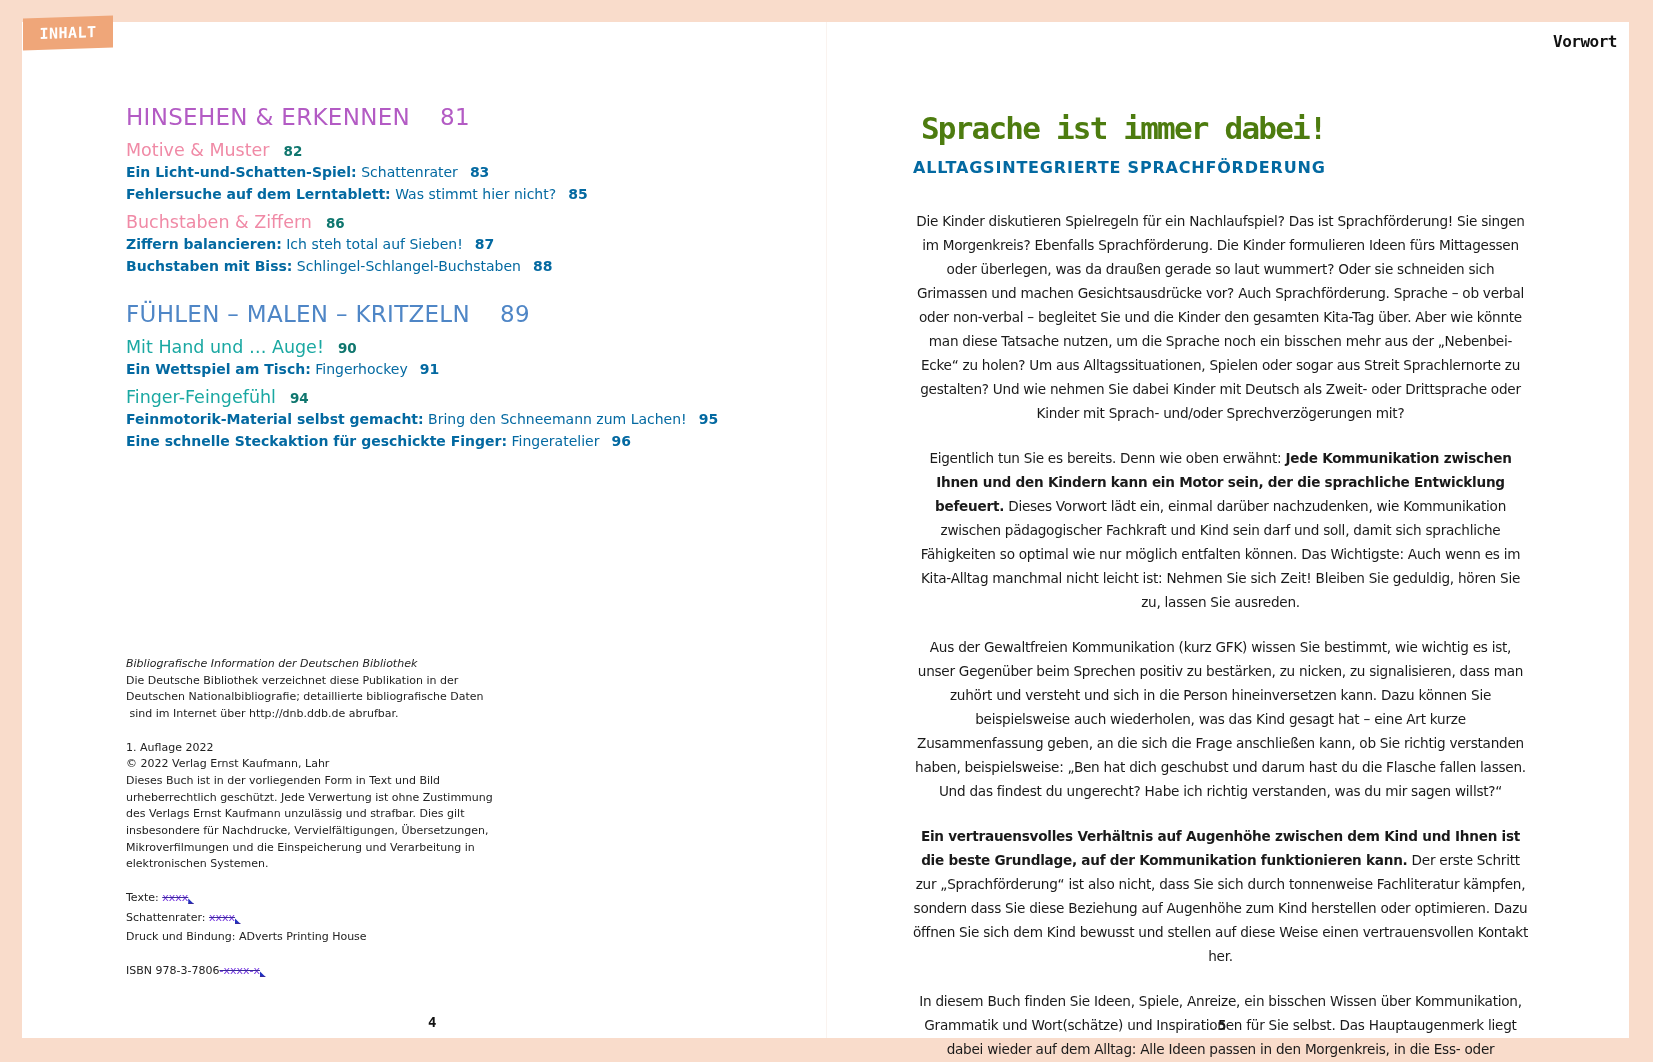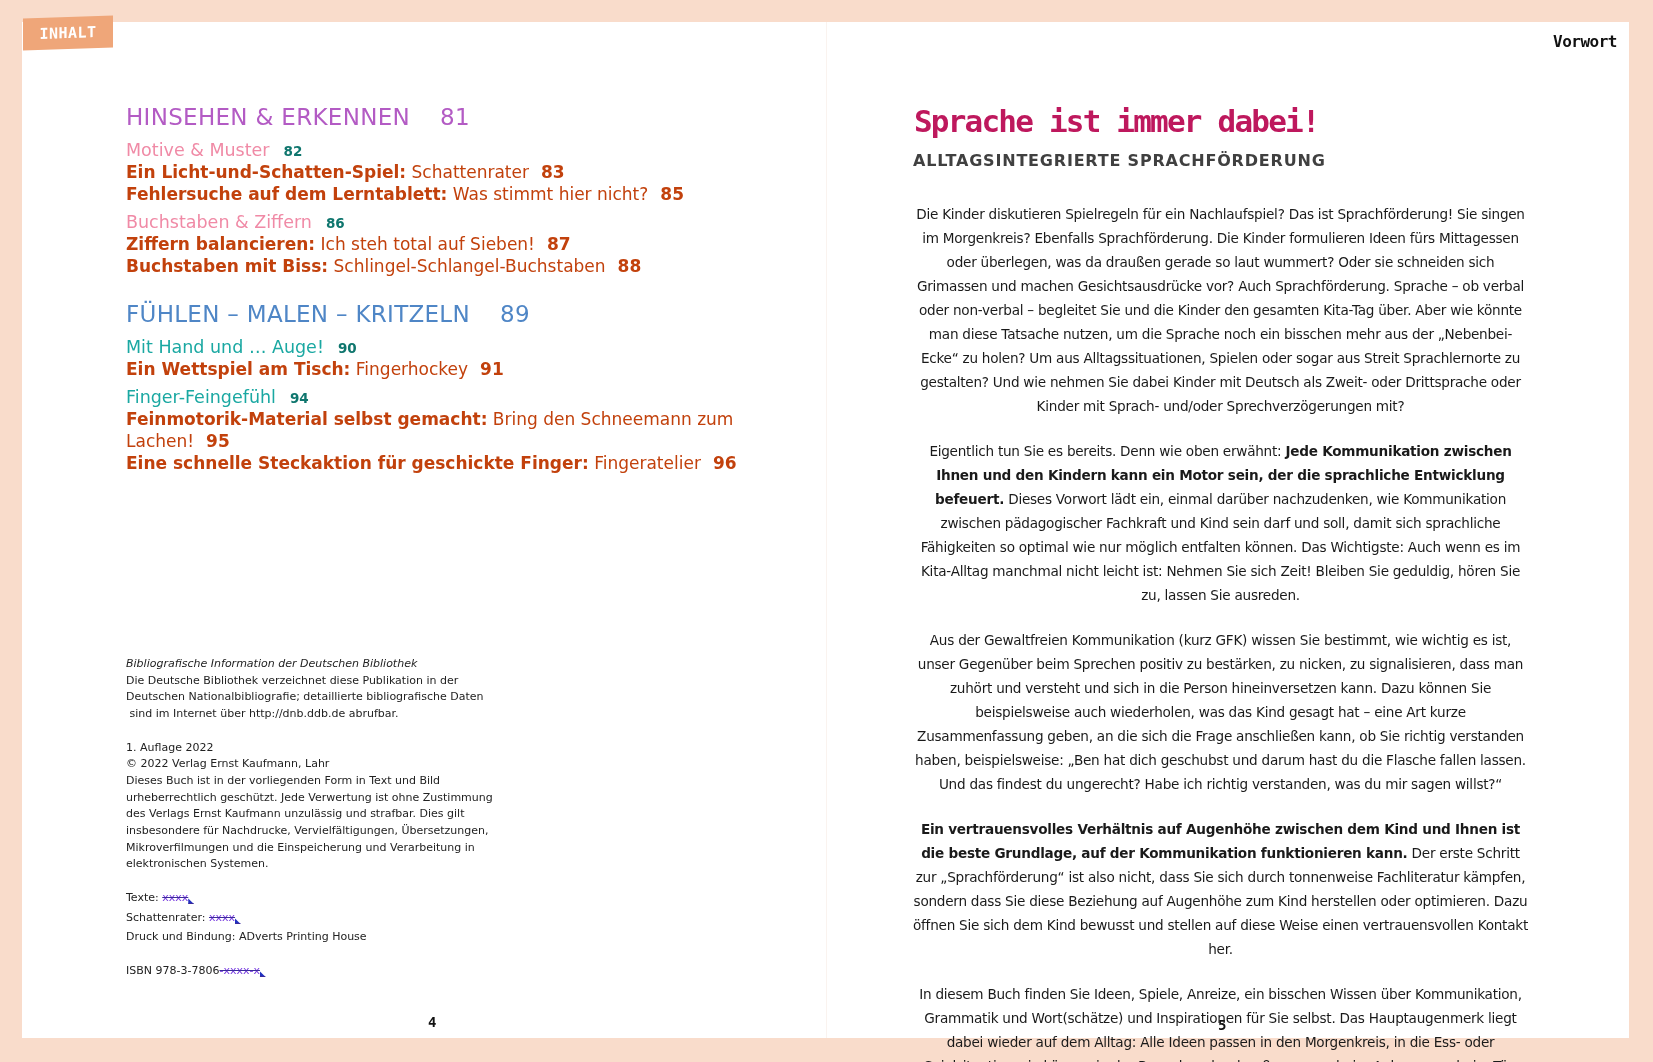--- a/index.html
+++ b/index.html
@@ -31,44 +31,44 @@
     position:absolute; right:36px; top:32px;
     font-family:"DejaVu Sans Mono", monospace; font-weight:bold; font-size:16px;
     color:#111; letter-spacing:-0.5px;
   }
   
   .toc { position:absolute; left:126px; top:104px; width:620px; }
   .toc .part { display:flex; align-items:baseline; font-size:23px; letter-spacing:0.3px; margin-bottom:10px; }
   .toc .part .num { margin-left:30px; }
   .toc .chap { display:flex; align-items:baseline; font-size:17.5px; margin-bottom:1px; }
   .toc .chap .num { margin-left:14px; font-size:13.5px; font-weight:bold; color:#0f766e; }
-  .toc .entry { font-size:17px; color:#c2410c; line-height:22px; }
+  .toc .entry { font-size:14px; color:#0369a1; line-height:22px; }
   .toc .entry b { font-weight:bold; }
   .toc .entry .num { font-weight:bold; margin-left:12px; }
   .toc .group { margin-bottom:7px; }
   .toc .part-block { margin-bottom:24px; }
 
   .imprint {
     position:absolute; left:126px; top:656px; width:400px;
     font-size:11px; line-height:16.7px; color:#222;
   }
   .imprint p { margin:0 0 16.7px 0; }
   .imprint .i { font-style:italic; }
   .redact { color:#7a3fe0; text-decoration:line-through; text-decoration-color:#3a2a9a; }
   .redact::after { content:"◣"; color:#2030c0; font-size:7px; vertical-align:-2px; }
 
   .pnum { position:absolute; font-family:"DejaVu Sans Mono", monospace; font-weight:bold; font-size:14px; color:#111; }
 
   
   .right { position:absolute; left:913px; top:102px; width:615px; }
   .title {
     font-family:"DejaVu Sans Mono", monospace; font-weight:bold;
-    font-size:31px; color:#be185d; letter-spacing:-1.8px; margin:1px;
+    font-size:31px; color:#4d7c0f; letter-spacing:-1.8px; margin:8px;
   }
-  .subtitle { font-size:16px; color:#404040; letter-spacing:0.8px; margin:12px 0 0 0; }
+  .subtitle { font-size:16px; color:#0369a1; letter-spacing:0.8px; margin:12px 0 0 0; }
   .body { margin-top:32px; font-size:13.6px; line-height:24px; color:#1a1a1a; letter-spacing:-0.25px;text-align:center; }
   .body p { margin:0 0 20.9px 0; }
   .body b { font-weight:bold; }
 </style>
 </head>
 <body>
 
 <div class="paper"></div>
 <div class="gutter"></div>
 

